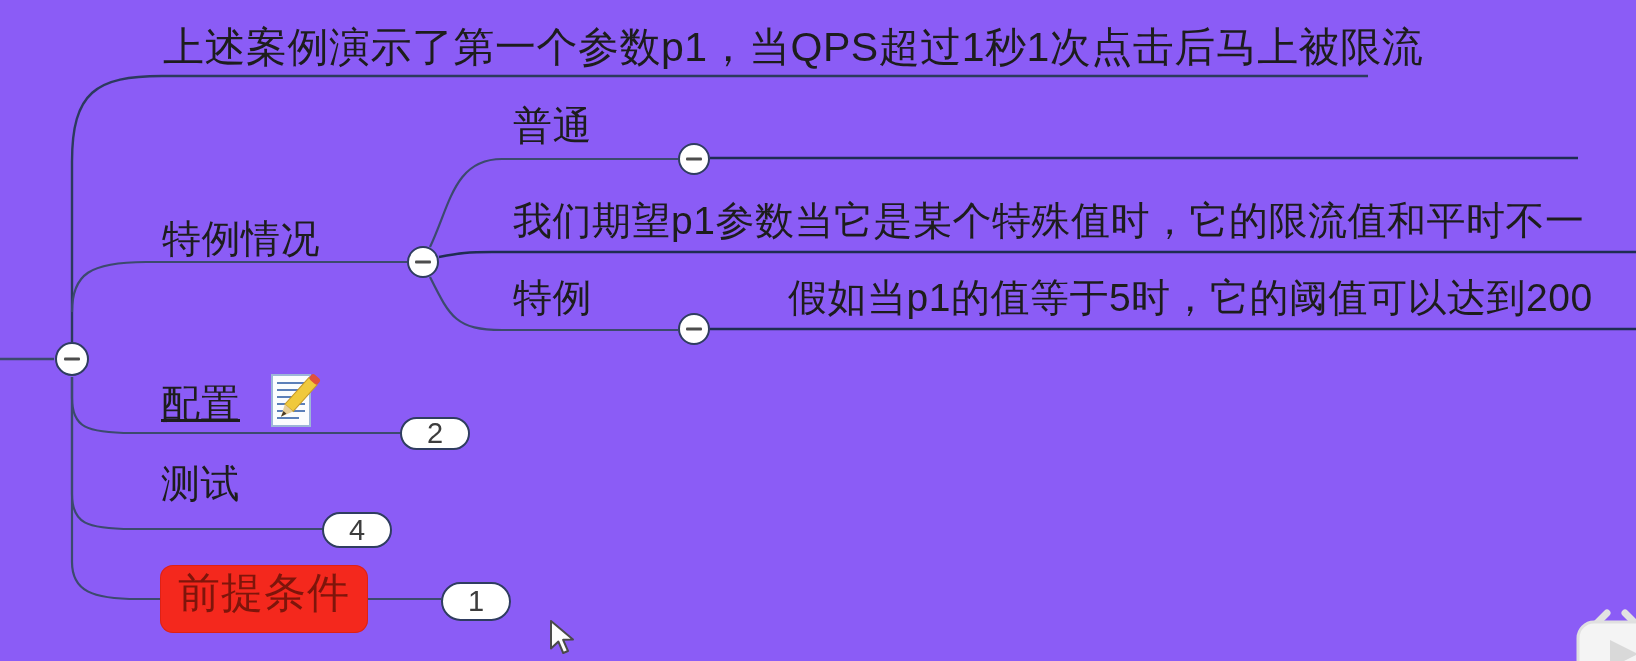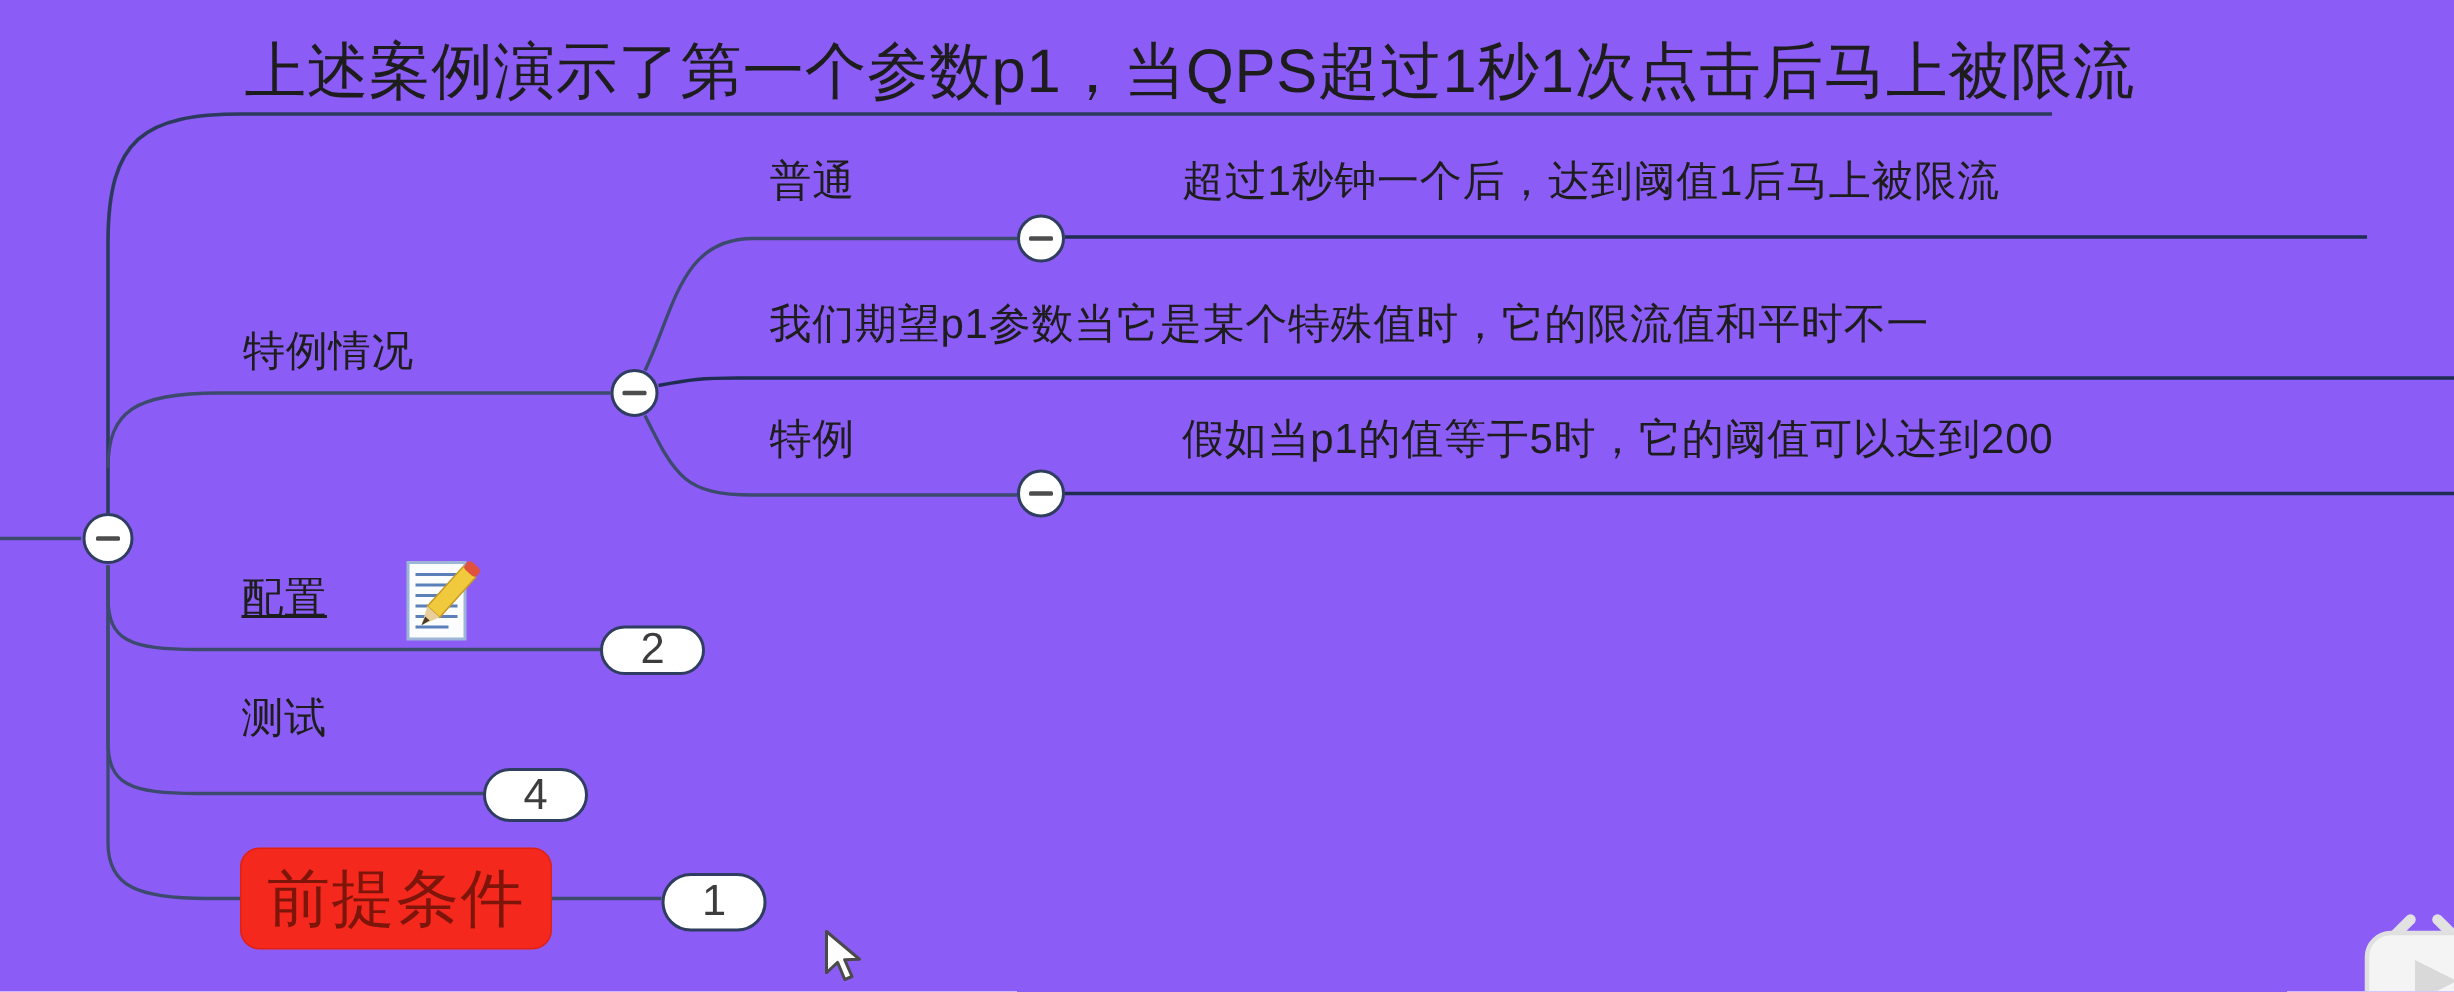--- a/index.html
+++ b/index.html
@@ -4,41 +4,41 @@
 <style>
   html,body{margin:0;padding:0;background:#fff;}
   #canvas{
     position:relative;width:1636px;height:661px;overflow:hidden;
     background:#8b5cf6;
     font-family:"Liberation Sans","DejaVu Sans",sans-serif;
     color:#1d1d1d;
   }
   .abs{position:absolute;}
   .topic{
-    font-size:28px;line-height:1.05;white-space:nowrap;color:#1d1d1d;
+    font-size:39px;line-height:1.05;white-space:nowrap;color:#1d1d1d;
     letter-spacing:0.5px;
   }
   svg{display:block;}
   .pill{
     position:absolute;display:flex;align-items:center;justify-content:center;
     background:#ffffff;border:2px solid #2f3d60;border-radius:999px;
     font-size:29px;color:#3d3d3d;box-sizing:border-box;
   }
   .toggle{
     position:absolute;background:#ffffff;border:2px solid #2f3d60;border-radius:50%;
     box-sizing:border-box;
   }
   .toggle .bar{
     position:absolute;left:50%;top:50%;transform:translate(-50%,-50%);
     width:16px;height:3px;background:#4d4d4d;border-radius:1px;
   }
   #precondition-box{
     position:absolute;left:160px;top:565px;width:208px;height:68px;
     background:#f4281d;border-radius:13px;
-    display:flex;align-items:center;justify-content:center;
+    display:flex;justify-content:center;
     box-shadow:0 0 0 1px rgba(180,20,10,.35) inset;
   }
   #precondition-box .label{
     font-size:42px;color:#7e150b;white-space:nowrap;letter-spacing:1px;
   }
 </style>
 </head>
 <body>
 
 <div id="canvas">
@@ -81,21 +81,20 @@
     </div>
   <div class="toggle" style="left:678px;top:313px;width:32px;height:32px;">
       <span class="bar"></span>
     </div>
 
   <div class="abs topic" style="left:163px;top:26px;font-size:41px;">上述案例演示了第一个参数p1，当QPS超过1秒1次点击后马上被限流</div>
 
   <div class="abs topic" style="left:162px;top:207px;margin-top:12px;">特例情况</div>
 
   <div class="abs topic" style="left:513px;top:106px;">普通</div>
-  <div class="abs topic" style="left:788px;top:106px;">超过1秒钟一个后，达到阈值1后马上被限流</div>
 
   <div class="abs topic" style="left:513px;top:201px;">我们期望p1参数当它是某个特殊值时，它的限流值和平时不一</div>
 
   <div class="abs topic" style="left:513px;top:278px;">特例</div>
   <div class="abs topic" style="left:788px;top:278px;">假如当p1的值等于5时，它的阈值可以达到200</div>
 
   <div class="abs topic" style="left:161px;top:384px;text-decoration:underline;">配置</div>
 
   <svg class="abs" style="left:269px;top:371px;" width="52" height="60" viewBox="0 0 52 60">
     <rect x="3" y="4" width="38" height="51" fill="#fbfcfe" stroke="#9db6d8" stroke-width="2"></rect>

